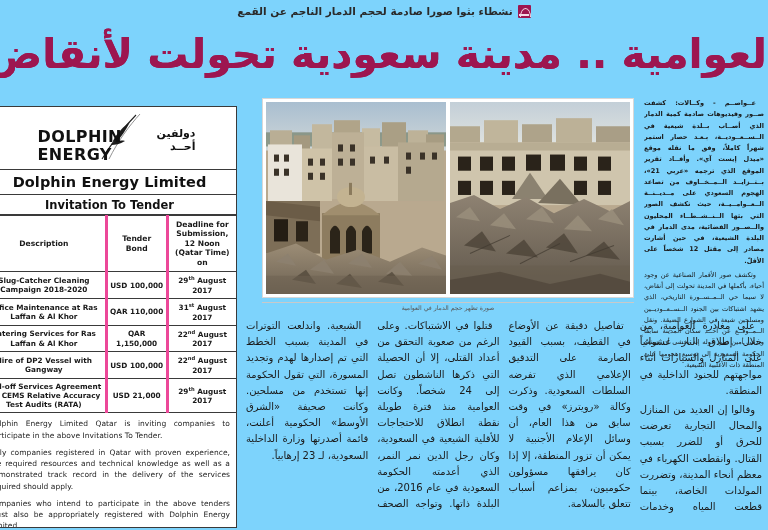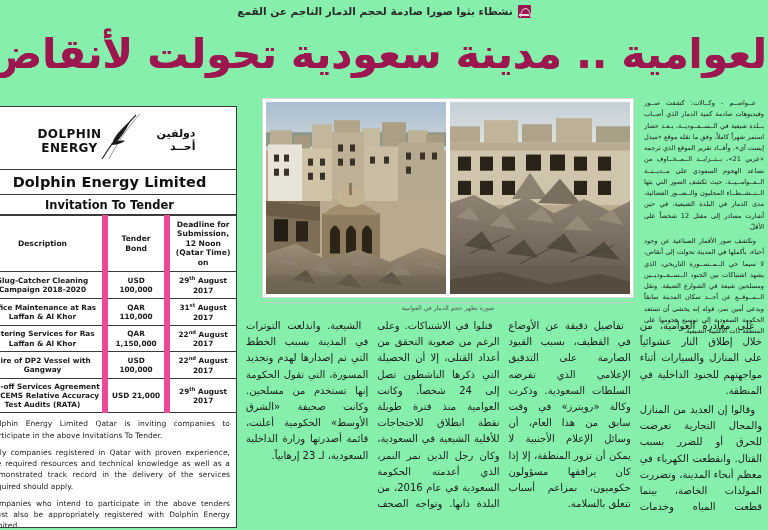--- a/index.html
+++ b/index.html
@@ -2,21 +2,21 @@
 <html><head>
 <meta charset="utf-8">
 <style>
   html,body{margin:0;padding:0;}
   body{
     width:768px;height:530px;overflow:hidden;
     background:#ffffff;
     font-family:"DejaVu Sans","Liberation Sans",sans-serif;
     position:relative;
   }
-  .page{position:absolute;inset:0;background:#86efac;}
+  .page{position:absolute;inset:0;background:#7dd3fc;}
 
   
   .kicker{
     position:absolute;left:0;top:2px;width:768px;height:18px;
     display:flex;align-items:center;justify-content:center;gap:5px;
     direction:rtl;
   }
   .kicker-logo{
     width:13px;height:13px;background:#9d1650;position:relative;flex:0 0 auto;
     border-radius:1px;
@@ -54,22 +54,22 @@
     background:#fff;border:1px solid #3a3a3a;box-sizing:border-box;
     overflow:hidden;
   }
   .ad-logo{
     height:62px;border-bottom:1px solid #3a3a3a;position:relative;
     display:flex;align-items:center;justify-content:center;
   }
   .logo-wrap{position:relative;width:180px;height:46px;}
   .logo-swoosh{position:absolute;left:76px;top:-2px;width:46px;height:48px;}
   .logo-en{
-    position:absolute;left:18px;top:13px;text-align:center;
-    font-size:12px;font-weight:bold;color:#111;line-height:1.15;letter-spacing:.4px;
+    position:absolute;left:18px;top:13px;text-align:left;
+    font-size:16px;font-weight:bold;color:#111;line-height:1.15;letter-spacing:.4px;
   }
   .logo-ar{
     position:absolute;right:4px;top:13px;text-align:right;direction:rtl;
     font-size:11px;font-weight:bold;color:#111;line-height:1.15;
   }
 
   .ad-title{
     height:24px;border-bottom:1px solid #3a3a3a;
     display:flex;align-items:center;justify-content:center;
     font-size:14.5px;font-weight:bold;color:#111;letter-spacing:.1px;
@@ -81,21 +81,21 @@
   }
 
   table.tender{
     width:100%;border-collapse:collapse;table-layout:fixed;
   }
   table.tender td,table.tender th{
     border:1px solid #3a3a3a;border-left:none;border-right:none;
     padding:3px 2px;text-align:center;vertical-align:middle;
     font-size:7.3px;font-weight:bold;color:#1a1a1a;line-height:1.25;
   }
-  table.tender td.vl,table.tender th.vl{border-left:6px solid #ec4899;}
+  table.tender td.vl,table.tender th.vl{border-left:3px solid #ec4899;}
   table.tender th{font-size:7.6px;font-weight:bold;padding:4px 2px;}
   th.c1{width:50%;} th.c2{width:23%;} th.c3{width:27%;}
   th.c3{font-size:6.2px;font-weight:normal;line-height:1.22;}
   td.c1{font-size:7.4px;}
   td.c2{font-size:7.6px;}
   td.c3{font-size:7.6px;}
   sup{font-size:5.2px;vertical-align:super;}
 
   .ad-para{
     font-size:7.5px;color:#1d1d1d;line-height:1.5;
@@ -131,21 +131,21 @@
   }
   .col p{margin:0 0 3px 0;text-indent:7px;}
 
   
   .lead-col{
     position:absolute;right:4px;top:8px;width:120px;height:415px;
     font-size:6.55px;line-height:1.72;color:#1a1a1a;
     text-align:justify;text-align-last:right;direction:rtl;overflow:hidden;
   }
   .lead-col p{margin:0 0 3px 0;text-indent:8px;}
-  .lead-col .dateline{font-weight:normal;}
+  .lead-col .dateline{font-weight:bold;}
 </style>
 </head>
 <body>
 
 <div class="page">
 
   <div class="kicker">
     <span class="kicker-logo"></span>
     <span class="kicker-text">نشطاء بثوا صورا صادمة لحجم الدمار الناجم عن القمع</span>
   </div>

